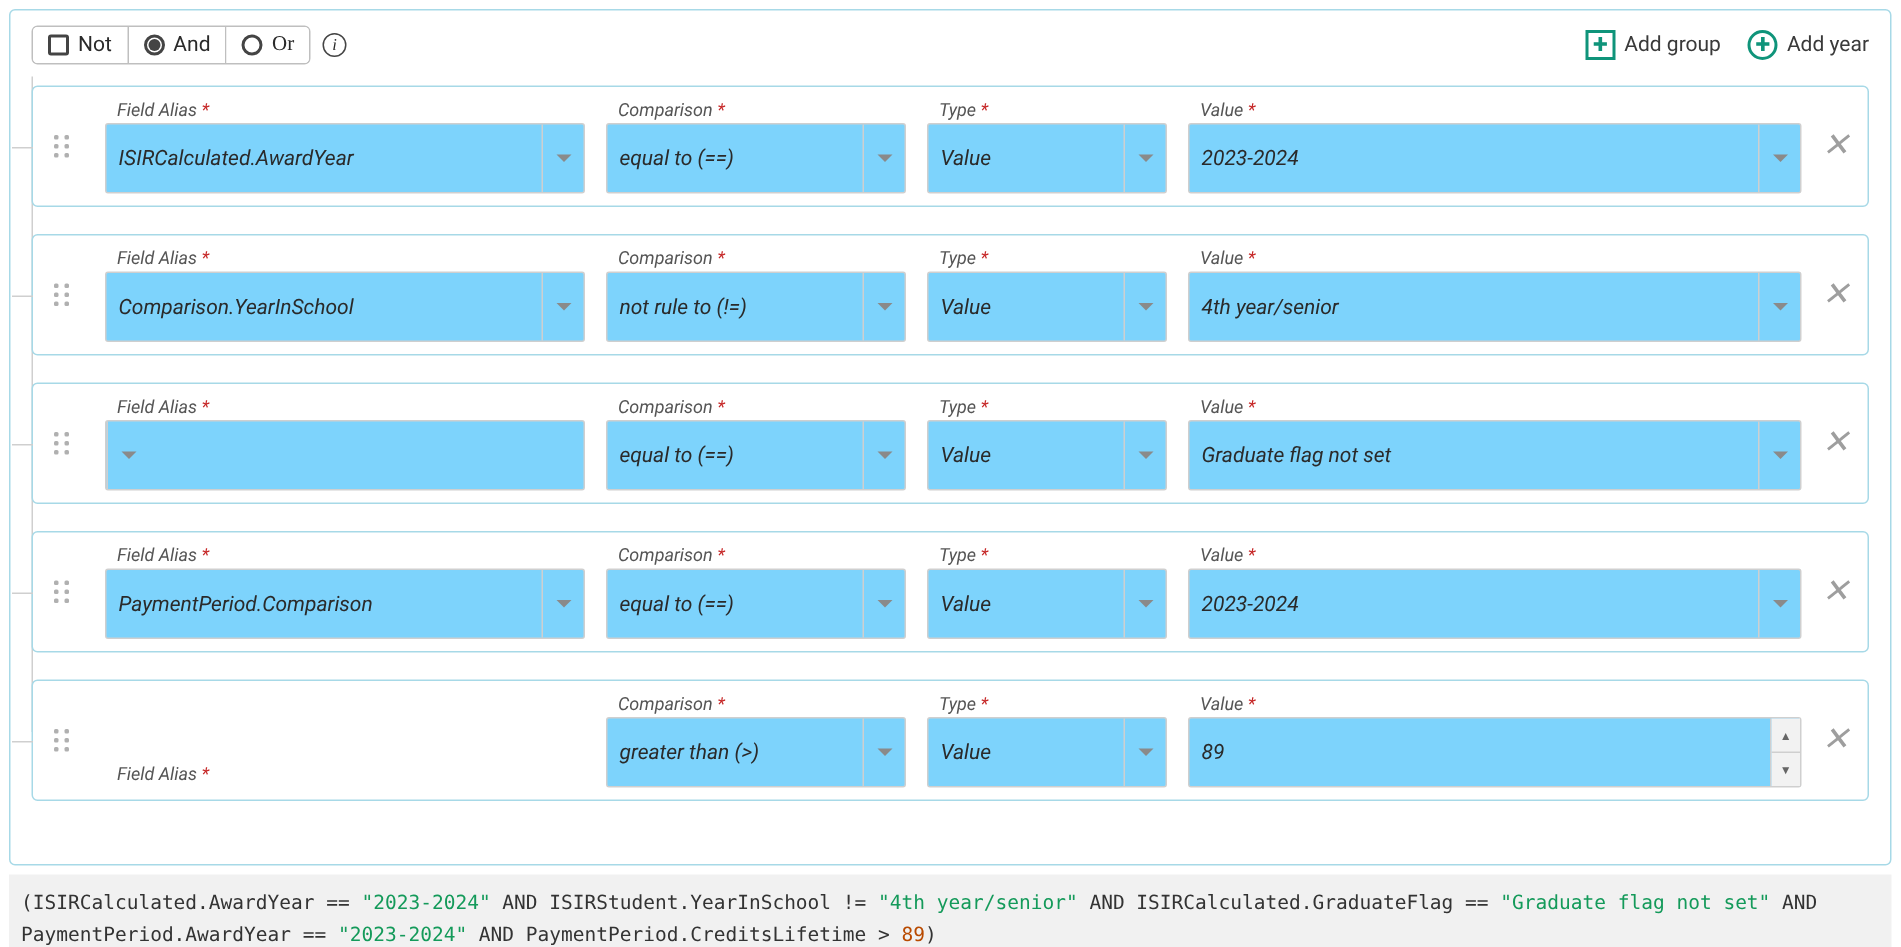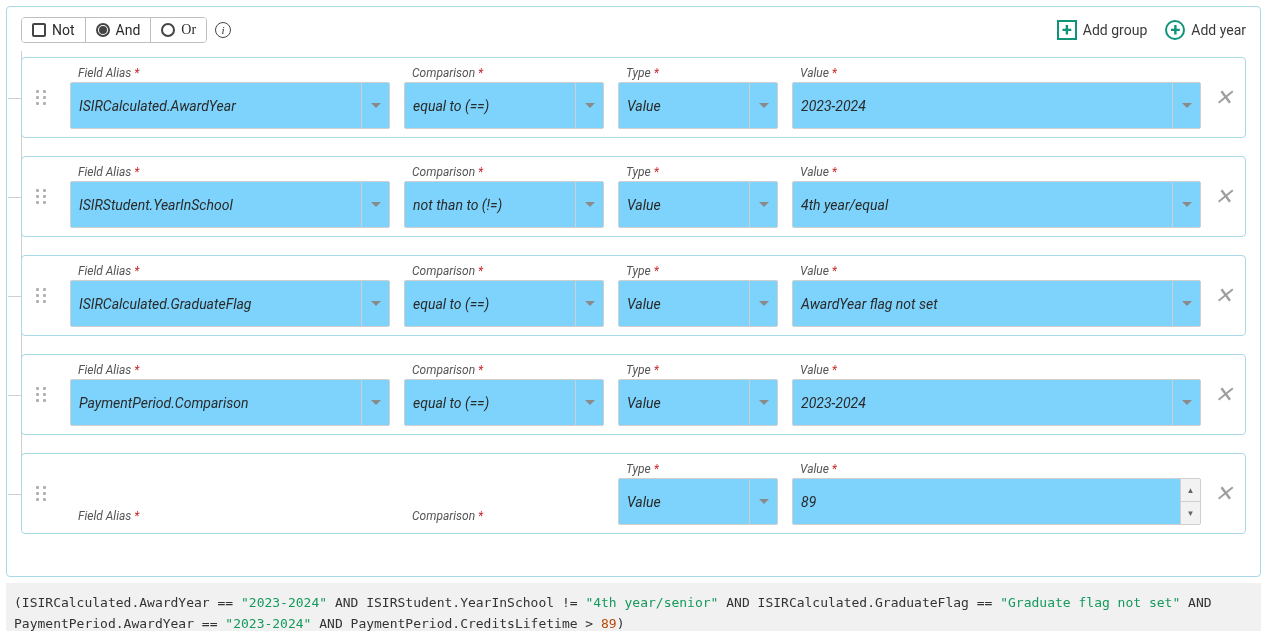--- a/index.html
+++ b/index.html
@@ -308,68 +308,67 @@
           <span></span>
           <span></span>
           <span></span>
           <span></span>
           <span></span>
           <span></span>
         </div>
         <div class="field">
           <div class="lbl">Field Alias <span class="req">*</span></div>
           <div class="ctrl">
-            <div class="ctrl-val">ISIRStudent.YearInSchool</div>
+            <div class="ctrl-val">Comparison.YearInSchool</div>
             <div class="ctrl-dd">
               <div class="chev"></div>
             </div>
           </div>
         </div>
         <div class="field">
           <div class="lbl">Comparison <span class="req">*</span></div>
           <div class="ctrl">
-            <div class="ctrl-val">not than to (!=)</div>
+            <div class="ctrl-val">not rule to (!=)</div>
             <div class="ctrl-dd">
               <div class="chev"></div>
             </div>
           </div>
         </div>
         <div class="field">
           <div class="lbl">Type <span class="req">*</span></div>
           <div class="ctrl">
             <div class="ctrl-val">Value</div>
             <div class="ctrl-dd">
               <div class="chev"></div>
             </div>
           </div>
         </div>
         <div class="field">
           <div class="lbl">Value <span class="req">*</span></div>
           <div class="ctrl">
-            <div class="ctrl-val">4th year/equal</div>
+            <div class="ctrl-val">4th year/senior</div>
             <div class="ctrl-dd">
               <div class="chev"></div>
             </div>
           </div>
         </div>
         <div class="del">✕</div>
       </div>
       <div class="rule">
         <div class="handle">
           <span></span>
           <span></span>
           <span></span>
           <span></span>
           <span></span>
           <span></span>
         </div>
         <div class="field">
           <div class="lbl">Field Alias <span class="req">*</span></div>
           <div class="ctrl">
-            <div class="ctrl-val">ISIRCalculated.GraduateFlag</div>
             <div class="ctrl-dd">
               <div class="chev"></div>
             </div>
           </div>
         </div>
         <div class="field">
           <div class="lbl">Comparison <span class="req">*</span></div>
           <div class="ctrl">
             <div class="ctrl-val">equal to (==)</div>
             <div class="ctrl-dd">
@@ -382,21 +381,21 @@
           <div class="ctrl">
             <div class="ctrl-val">Value</div>
             <div class="ctrl-dd">
               <div class="chev"></div>
             </div>
           </div>
         </div>
         <div class="field">
           <div class="lbl">Value <span class="req">*</span></div>
           <div class="ctrl">
-            <div class="ctrl-val">AwardYear flag not set</div>
+            <div class="ctrl-val">Graduate flag not set</div>
             <div class="ctrl-dd">
               <div class="chev"></div>
             </div>
           </div>
         </div>
         <div class="del">✕</div>
       </div>
       <div class="rule">
         <div class="handle">
           <span></span>
@@ -451,20 +450,26 @@
           <span></span>
           <span></span>
           <span></span>
           <span></span>
         </div>
         <div class="field">
           <div class="lbl">Field Alias <span class="req">*</span></div>
         </div>
         <div class="field">
           <div class="lbl">Comparison <span class="req">*</span></div>
+          <div class="ctrl">
+            <div class="ctrl-val">greater than (&gt;)</div>
+            <div class="ctrl-dd">
+              <div class="chev"></div>
+            </div>
+          </div>
         </div>
         <div class="field">
           <div class="lbl">Type <span class="req">*</span></div>
           <div class="ctrl">
             <div class="ctrl-val">Value</div>
             <div class="ctrl-dd">
               <div class="chev"></div>
             </div>
           </div>
         </div>

